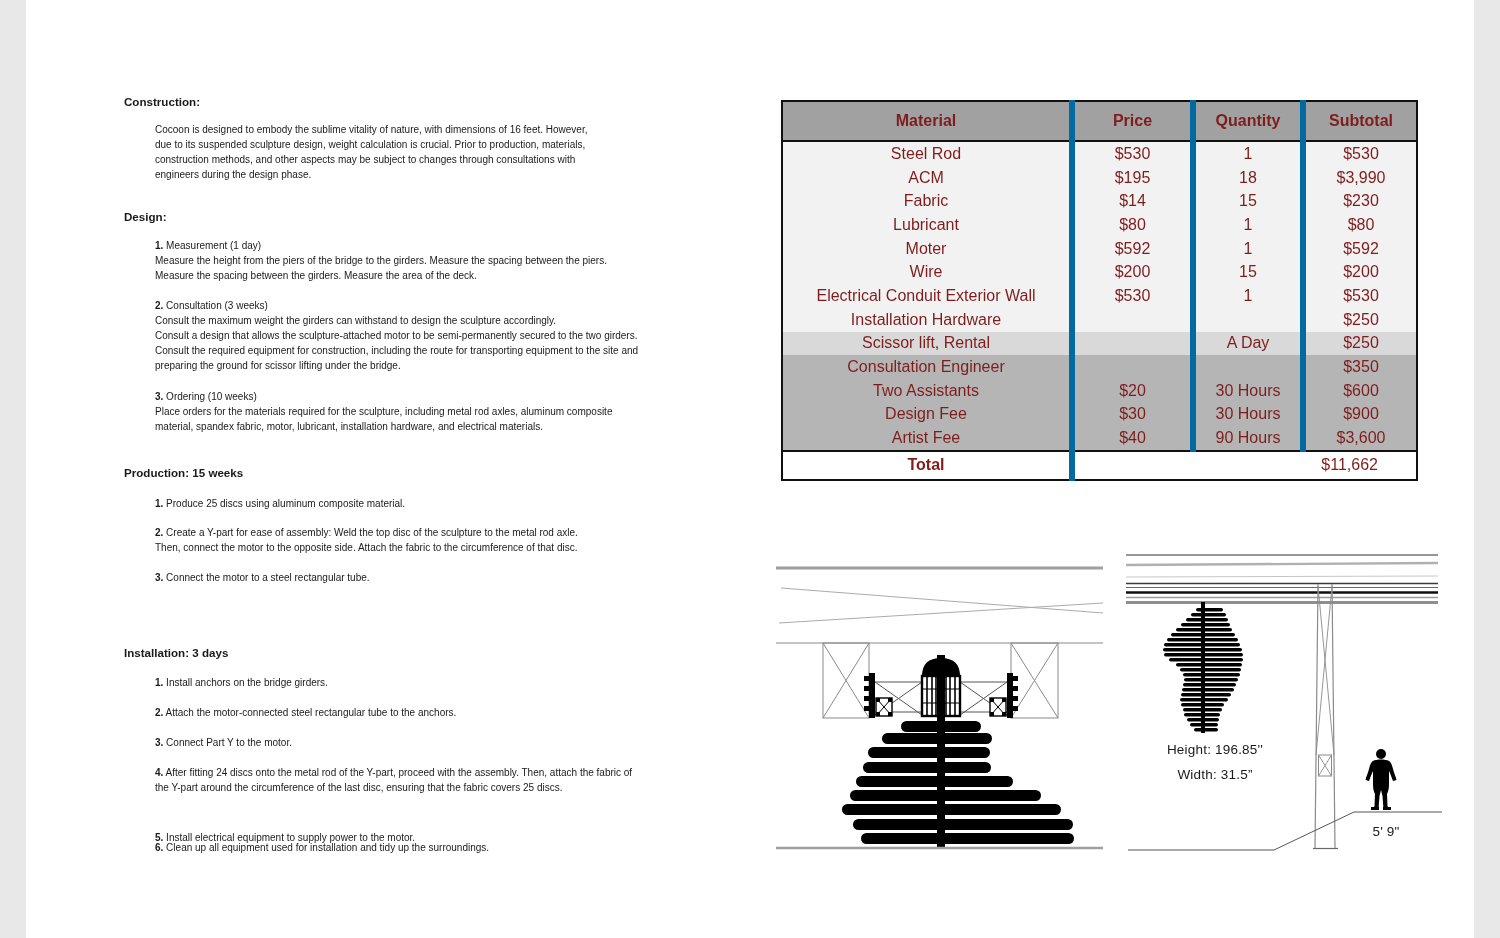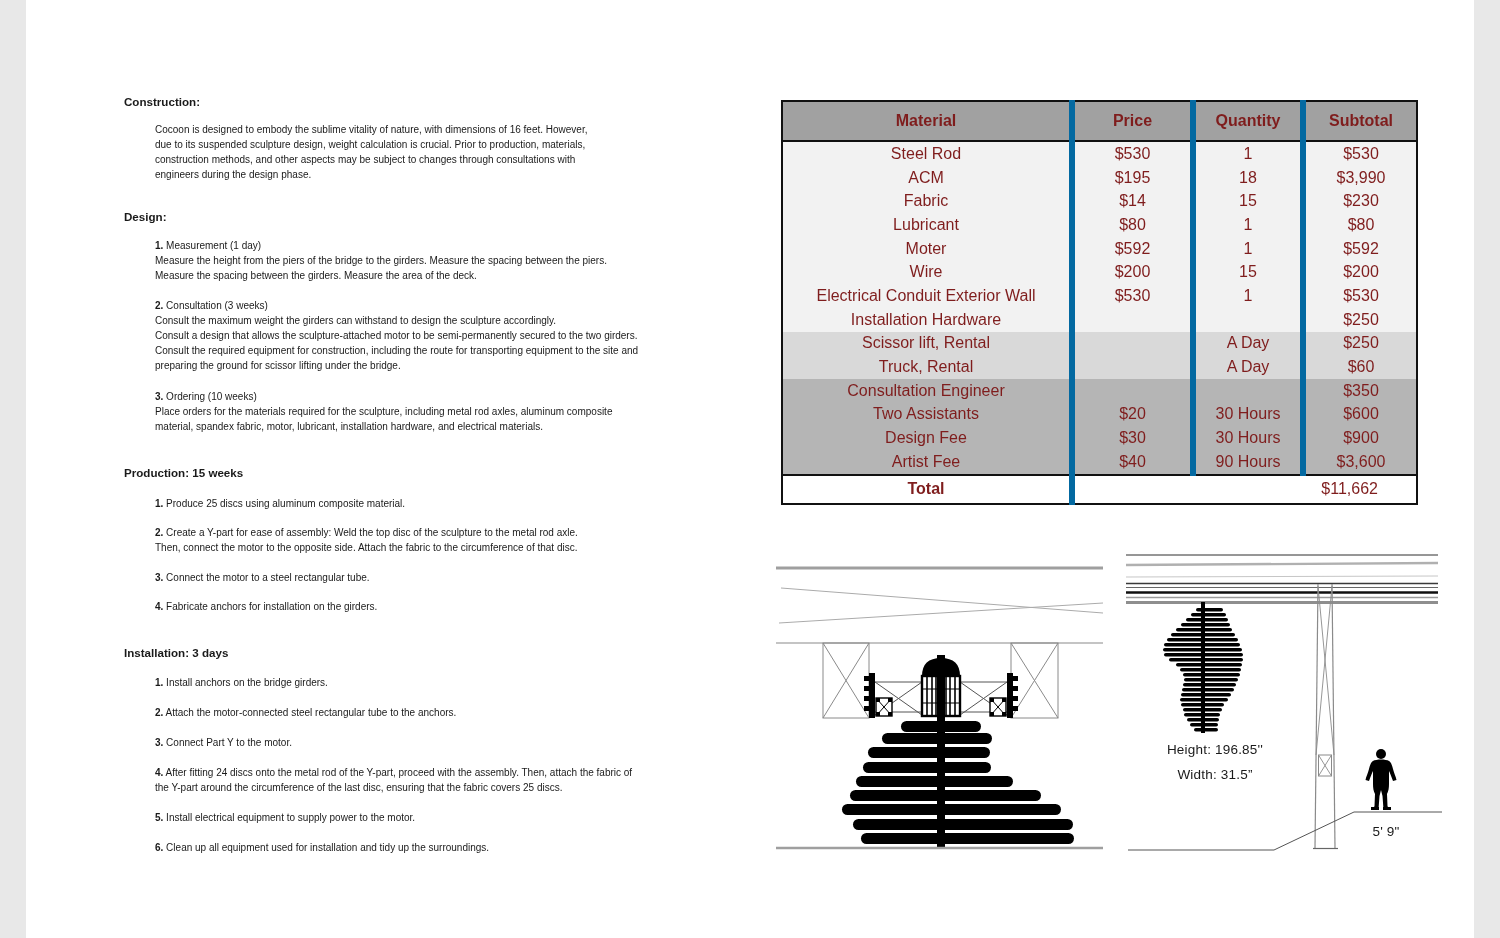--- a/index.html
+++ b/index.html
@@ -69,29 +69,28 @@
 preparing the ground for scissor lifting under the bridge.</span></div>
   <div class="p" style="top:389px"><b class="num">3.</b><span> Ordering (10 weeks)
 Place orders for the materials required for the sculpture, including metal rod axles, aluminum composite
 material, spandex fabric, motor, lubricant, installation hardware, and electrical materials.</span></div>
 
   <div class="h" style="top:465px">Production: 15 weeks</div>
   <div class="p" style="top:496px"><b class="num">1.</b><span> Produce 25 discs using aluminum composite material.</span></div>
   <div class="p" style="top:525px"><b class="num">2.</b><span> Create a Y-part for ease of assembly: Weld the top disc of the sculpture to the metal rod axle.
 Then, connect the motor to the opposite side. Attach the fabric to the circumference of that disc.</span></div>
   <div class="p" style="top:570px"><b class="num">3.</b><span> Connect the motor to a steel rectangular tube.</span></div>
-  <div class="p" style="top:599px"><b class="num">4.</b><span> Fabricate anchors for installation on the girders.</span></div>
 
   <div class="h" style="top:645px">Installation: 3 days</div>
   <div class="p" style="top:675px"><b class="num">1.</b><span> Install anchors on the bridge girders.</span></div>
   <div class="p" style="top:705px"><b class="num">2.</b><span> Attach the motor-connected steel rectangular tube to the anchors.</span></div>
   <div class="p" style="top:735px"><b class="num">3.</b><span> Connect Part Y to the motor.</span></div>
   <div class="p" style="top:765px"><b class="num">4.</b><span> After fitting 24 discs onto the metal rod of the Y-part, proceed with the assembly. Then, attach the fabric of
 the Y-part around the circumference of the last disc, ensuring that the fabric covers 25 discs.</span></div>
-  <div class="p" style="top:810px"><b class="num">5.</b><span> Install electrical equipment to supply power to the motor.</span></div>
+  <div class="p" style="top:830px"><b class="num">5.</b><span> Install electrical equipment to supply power to the motor.</span></div>
   <div class="p" style="top:840px"><b class="num">6.</b><span> Clean up all equipment used for installation and tidy up the surroundings.</span></div>
 
   <table class="cost-table">
     <colgroup>
       <col style="width:290px">
         <col style="width:121px">
         <col style="width:110px">
         <col style="width:114px">
     </colgroup>
     <thead>
@@ -149,26 +148,20 @@
           <td>Installation Hardware</td>
           <td></td>
           <td></td>
           <td>$250</td>
         </tr>
         <tr class="group2">
           <td>Scissor lift, Rental</td>
           <td></td>
           <td>A Day</td>
           <td>$250</td>
-        </tr>
-        <tr class="group2">
-          <td>Truck, Rental</td>
-          <td></td>
-          <td>A Day</td>
-          <td>$60</td>
         </tr>
         <tr class="group3">
           <td>Consultation Engineer</td>
           <td></td>
           <td></td>
           <td>$350</td>
         </tr>
         <tr class="group3">
           <td>Two Assistants</td>
           <td>$20</td>

